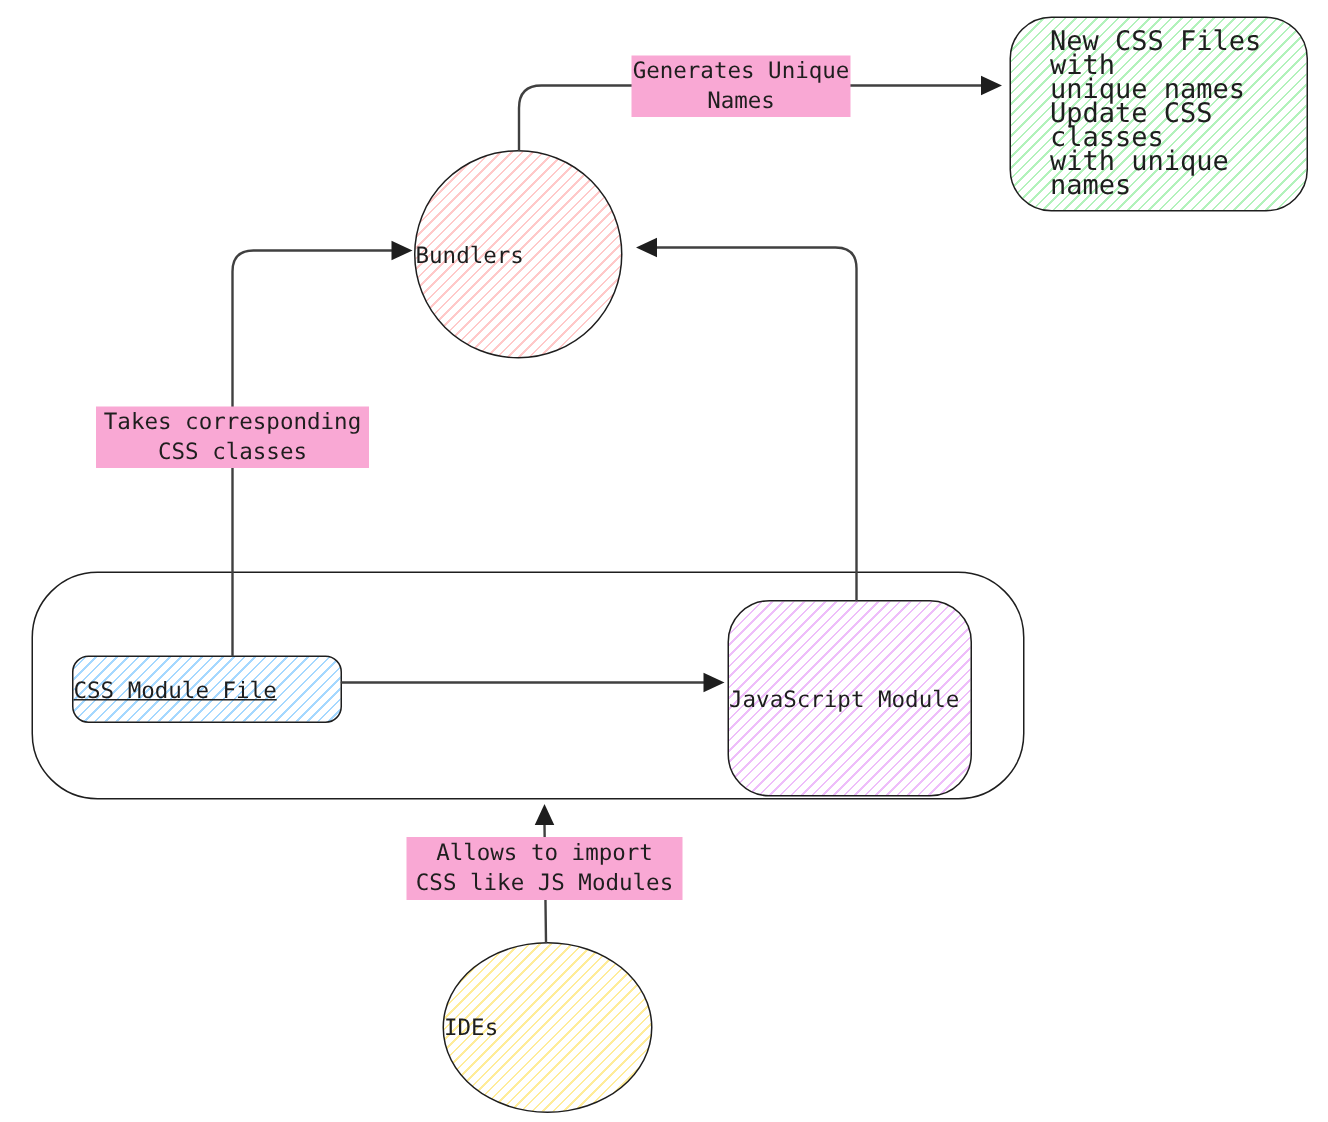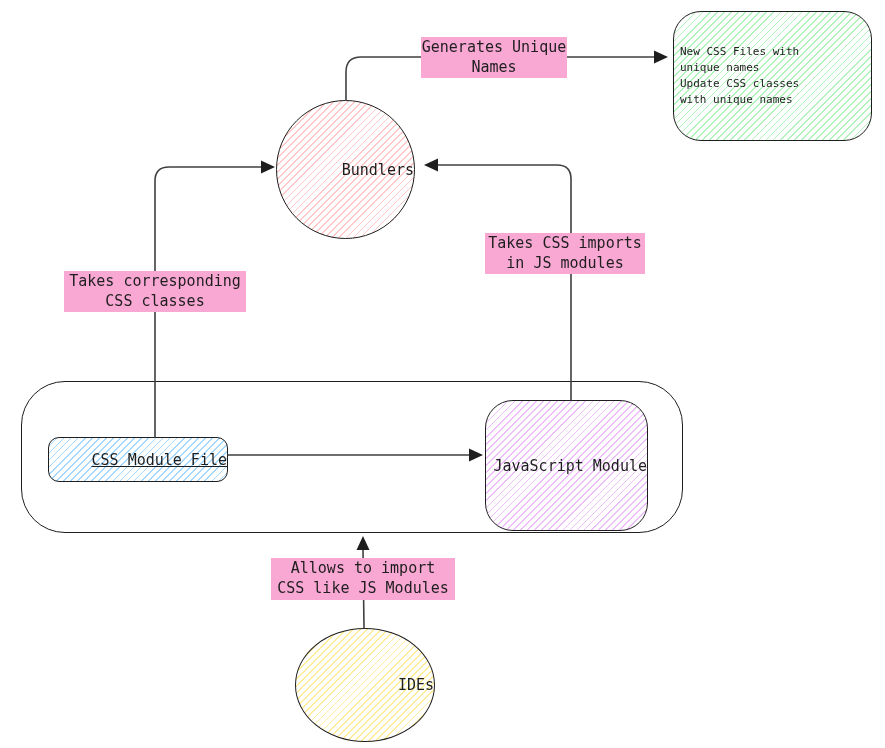--- a/index.html
+++ b/index.html
@@ -2,34 +2,34 @@
 <html><head>
 <meta charset="utf-8">
 <style>
   html,body{margin:0;padding:0;background:#ffffff;}
   .canvas{
     position:relative;width:885px;height:748px;background:#ffffff;
     font-family:"DejaVu Sans Mono", monospace;color:#1e1e1e;overflow:hidden;
   }
   .node{
     position:absolute;box-sizing:border-box;border:1.6px solid #1e1e1e;
-    display:flex;align-items:center;justify-content:flex-end;
+    display:flex;align-items:center;justify-content:flex-start;
     font-size:15px;z-index:2;background-color:#ffffff;
   }
   .hatch-red   {background-image:repeating-linear-gradient(135deg,#ffc9c9 0,#ffc9c9 1.2px,transparent 1.2px,transparent 5px);}
   .hatch-green {background-image:repeating-linear-gradient(135deg,#b2f2bb 0,#b2f2bb 1.2px,transparent 1.2px,transparent 5px);}
   .hatch-blue  {background-image:repeating-linear-gradient(135deg,#a5d8ff 0,#a5d8ff 1.2px,transparent 1.2px,transparent 5px);}
   .hatch-violet{background-image:repeating-linear-gradient(135deg,#eebefa 0,#eebefa 1.2px,transparent 1.2px,transparent 5px);}
   .hatch-yellow{background-image:repeating-linear-gradient(135deg,#ffec99 0,#ffec99 1.2px,transparent 1.2px,transparent 5px);}
 
   #bundlers{left:276px;top:100px;width:139px;height:139px;border-radius:50%;}
   #output-box{
     left:673px;top:11px;width:199px;height:130px;border-radius:28px;
     flex-direction:column;align-items:flex-start;justify-content:center;
-    padding-left:6px;font-size:11px;line-height:16px;
+    padding-left:26px;font-size:18px;line-height:16px;
   }
   #modules-container{
     left:21px;top:381px;width:662px;height:152px;border-radius:44px;
     background:transparent;z-index:1;
   }
   #css-module-file{left:48px;top:437px;width:180px;height:45px;border-radius:11px;text-decoration:underline;}
   #javascript-module{left:485px;top:400px;width:163px;height:131px;border-radius:28px;}
   #ides{left:295px;top:628px;width:140px;height:114px;border-radius:50%;}
 
   .edges-layer{position:absolute;left:0;top:0;z-index:3;}
@@ -97,24 +97,20 @@
   <div class="edge-label" id="label-generates">
     <div>Generates Unique</div>
     <div>Names</div>
   </div>
 
   <div class="edge-label" id="label-takes-classes">
     <div>Takes corresponding</div>
     <div>CSS classes</div>
   </div>
 
-  <div class="edge-label" id="label-takes-imports">
-    <div>Takes CSS imports</div>
-    <div>in JS modules</div>
-  </div>
 
 
   <div class="edge-label" id="label-allows">
     <div>Allows to import</div>
     <div>CSS like JS Modules</div>
   </div>
 
 </div>
 
 </body></html>

